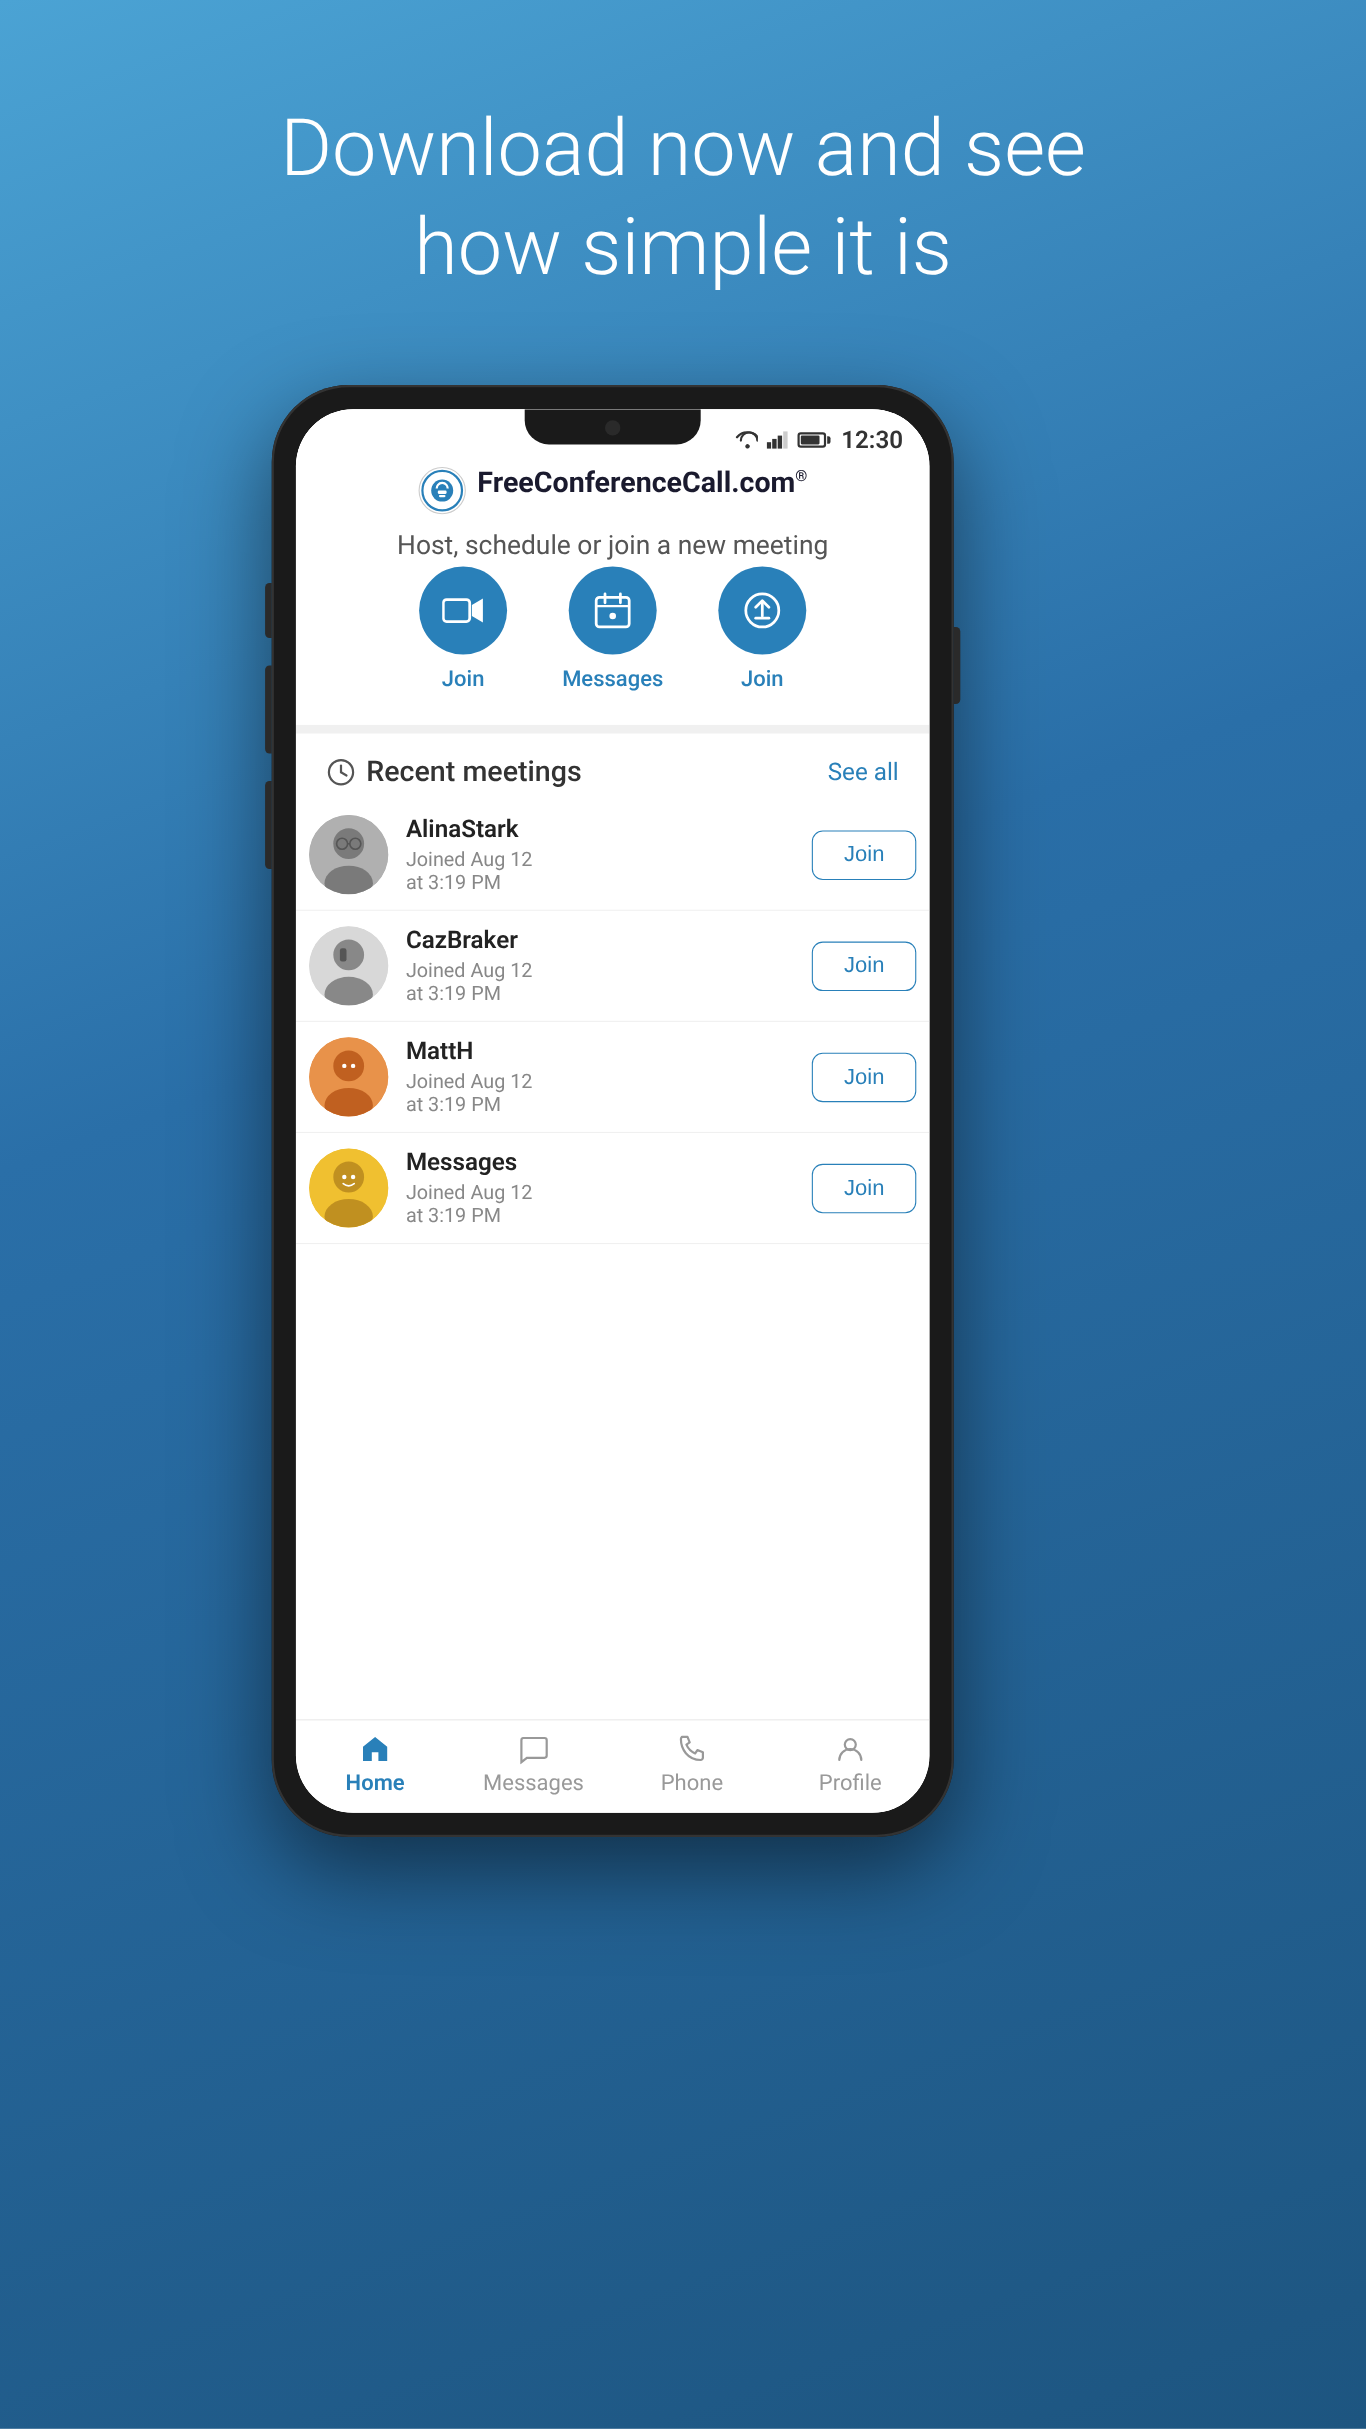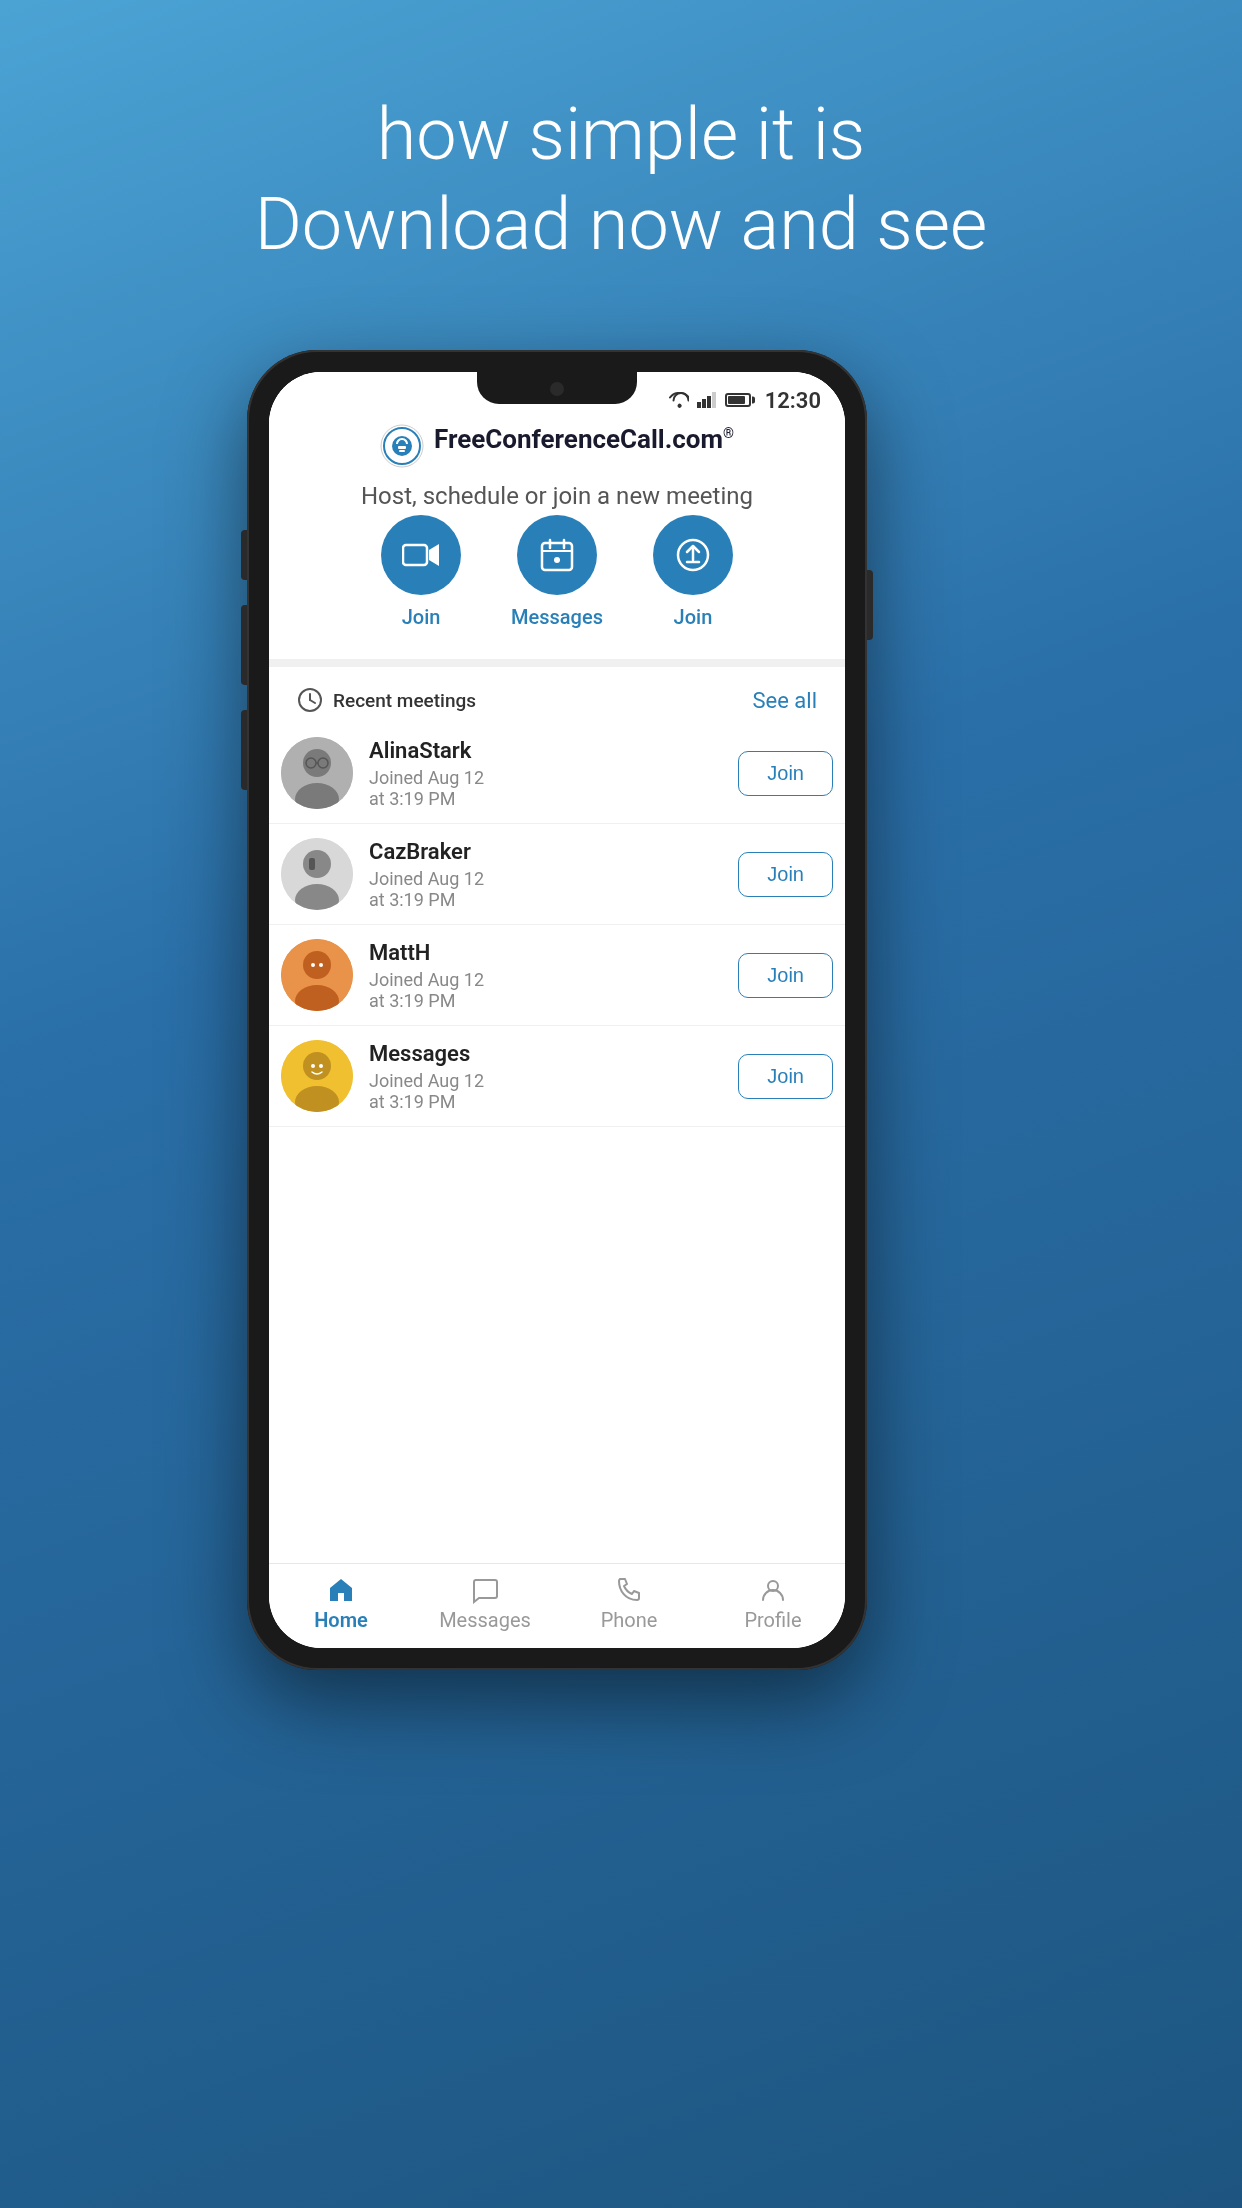--- a/index.html
+++ b/index.html
@@ -223,21 +223,21 @@
       justify-content: space-between;
       align-items: center;
       padding: 20px 28px 10px;
     }
     .recent-title-row {
       display: flex;
       align-items: center;
       gap: 10px;
     }
     .recent-title {
-      font-size: 19px;
+      font-size: 26px;
       color: #333;
       font-weight: 500;
     }
     .see-all-btn {
       font-size: 22px;
       color: #2980b9;
       cursor: pointer;
     }
     
     .meeting-item {
@@ -303,22 +303,22 @@
       color: #2980b9;
       font-weight: 600;
     }
     
     svg { display: block; }
   </style>
 </head>
 <body>
 
 <div style="color:white;font-size:72px;font-weight:300;text-align:center;margin-top:90px;line-height:1.25;padding:0 80px;">
+  <div>Download now and see</div>
   <div>how simple it is</div>
-  <div>Download now and see</div>
 </div>
 
 <div class="phone-wrapper">
   <div class="phone-outer">
 
     <div class="side-btn-left-2"></div>
     <div class="side-btn-left-3"></div>
     <div class="side-btn-left-1"></div>
     <div class="side-btn-right"></div>
 

